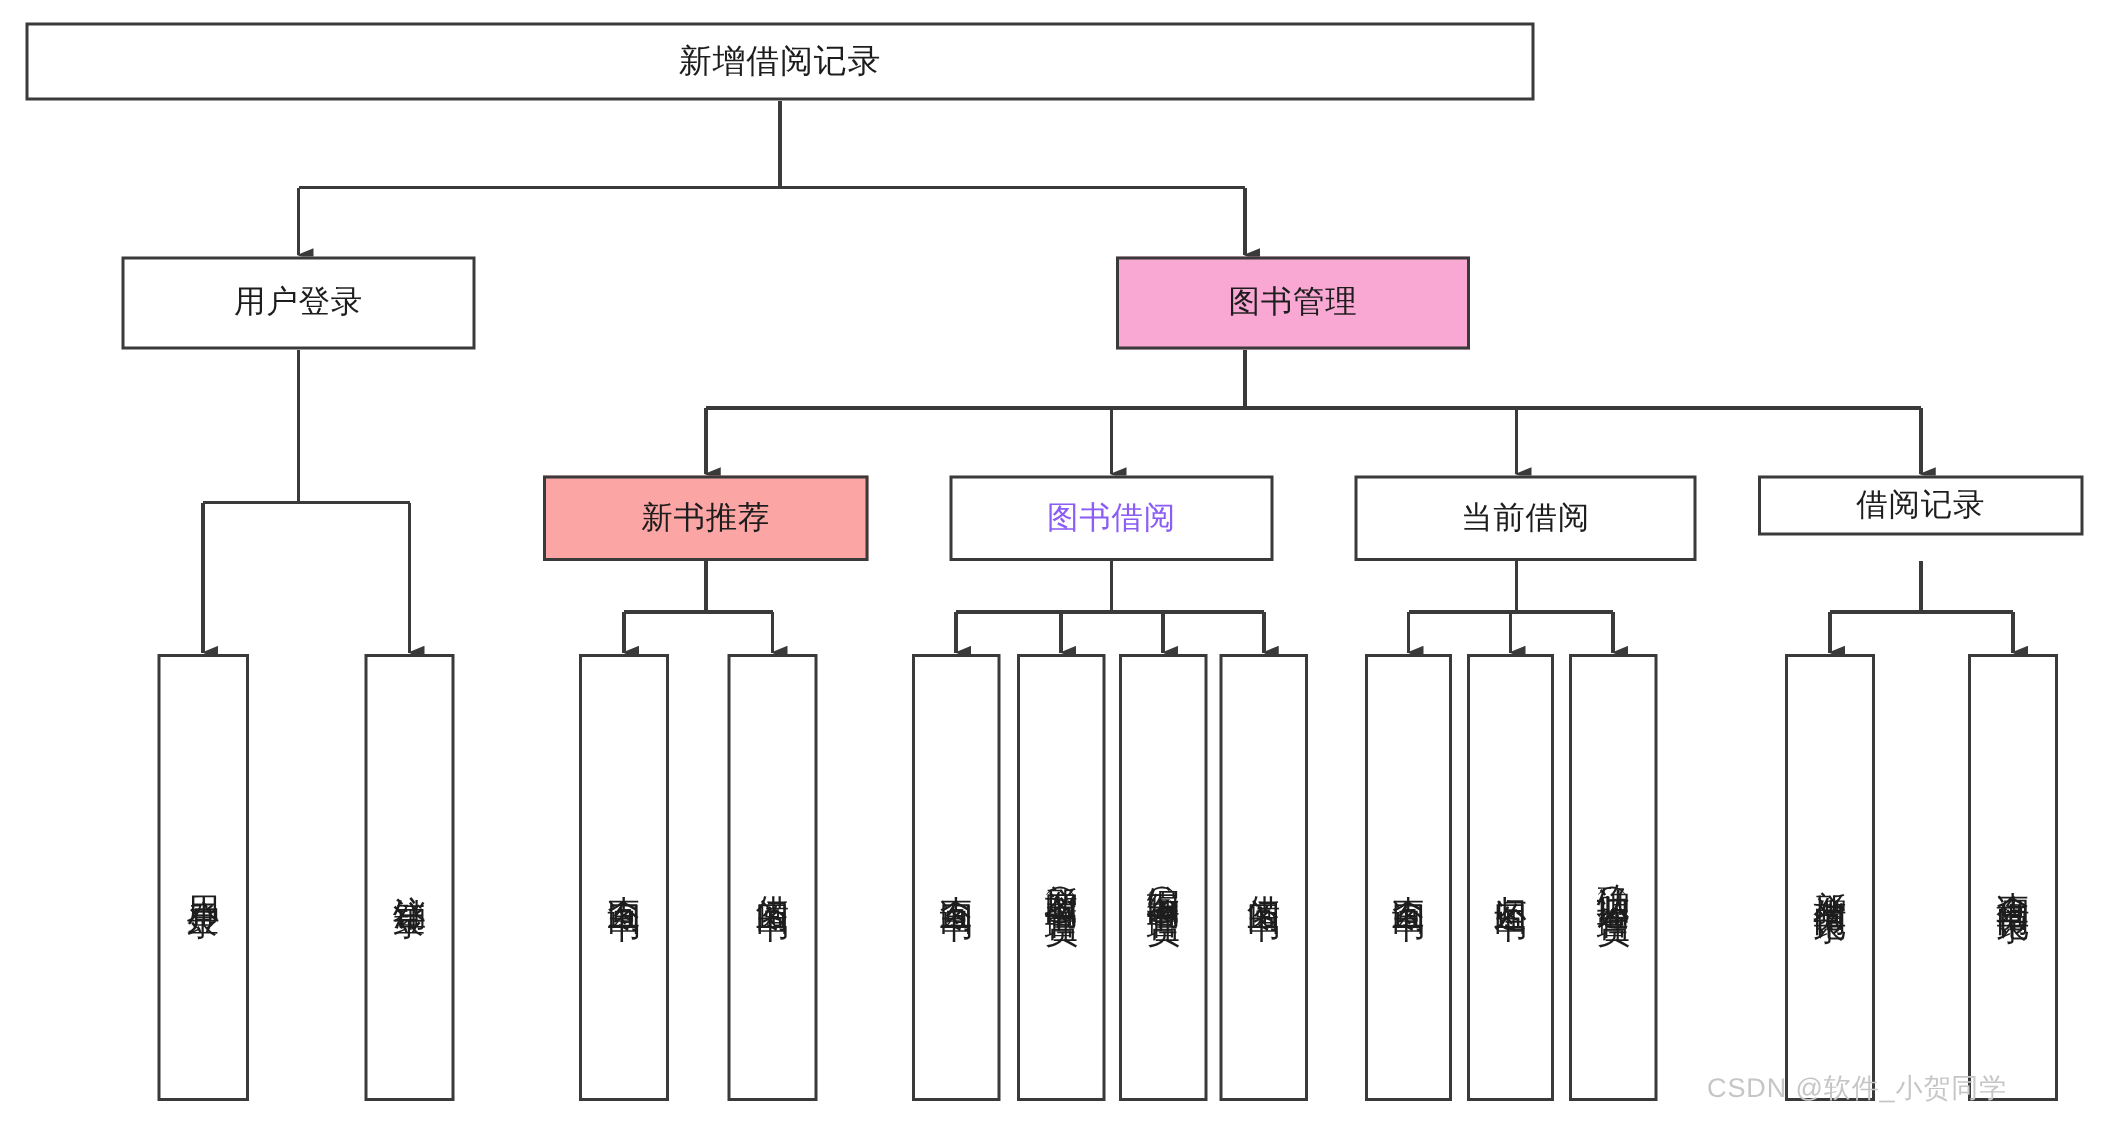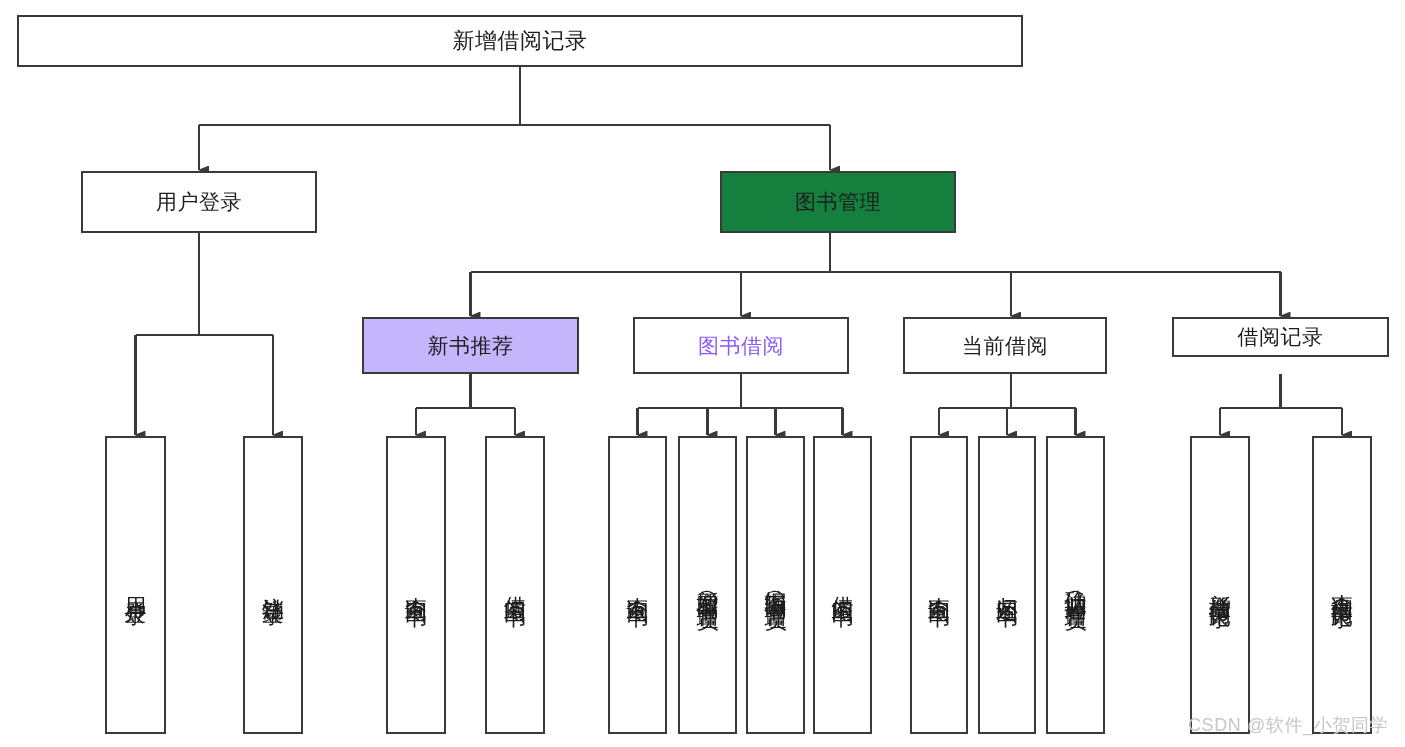--- a/index.html
+++ b/index.html
@@ -113,30 +113,30 @@
         <line x1="1342" y1="408" x2="1342" y2="435" stroke="#3a3a3a" stroke-width="2.6" shape-rendering="crispEdges" marker-end="url(#arrowhead)"></line>
       </g>
   </svg>
   <div id="node-layer">
       <div class="node-box root" style="left: 17px; top: 15px; width: 1006px; height: 52px; border-color: rgb(58, 58, 58); background: rgb(255, 255, 255);">
         <span class="node-label" style="color: rgb(29, 29, 29);">新增借阅记录</span>
       </div>
       <div class="node-box" style="left: 81px; top: 171px; width: 236px; height: 62px; border-color: rgb(58, 58, 58); background: rgb(255, 255, 255);">
         <span class="node-label" style="color: rgb(29, 29, 29);">用户登录</span>
       </div>
-      <div class="node-box" style="left: 720px; top: 171px; width: 236px; height: 62px; border-color: rgb(58, 58, 58); background: #15803d;">
+      <div class="node-box" style="left: 744px; top: 171px; width: 236px; height: 62px; border-color: rgb(58, 58, 58); background: #f9a8d4;">
         <span class="node-label" style="color: rgb(29, 29, 29);">图书管理</span>
       </div>
-      <div class="node-box" style="left: 362px; top: 317px; width: 217px; height: 57px; border-color: rgb(58, 58, 58); background: #c4b5fd;">
+      <div class="node-box" style="left: 362px; top: 317px; width: 217px; height: 57px; border-color: rgb(58, 58, 58); background: #fca5a5;">
         <span class="node-label" style="color: rgb(29, 29, 29);">新书推荐</span>
       </div>
       <div class="node-box" style="left: 633px; top: 317px; width: 216px; height: 57px; border-color: rgb(58, 58, 58); background: rgb(255, 255, 255);">
         <span class="node-label" style="color: #8b5cf6;">图书借阅</span>
       </div>
-      <div class="node-box" style="left: 903px; top: 317px; width: 204px; height: 57px; border-color: rgb(58, 58, 58); background: rgb(255, 255, 255);">
+      <div class="node-box" style="left: 903px; top: 317px; width: 228px; height: 57px; border-color: rgb(58, 58, 58); background: rgb(255, 255, 255);">
         <span class="node-label" style="color: rgb(29, 29, 29);">当前借阅</span>
       </div>
       <div class="node-box" style="left: 1172px; top: 317px; width: 217px; height: 40px; border-color: rgb(58, 58, 58); background: rgb(255, 255, 255);">
         <span class="node-label" style="color: rgb(29, 29, 29);">借阅记录</span>
       </div>
       <div class="node-box vertical" style="left: 105px; top: 436px; width: 61px; height: 298px; border-color: rgb(58, 58, 58); background: rgb(255, 255, 255);">
         <span class="node-label" style="color: rgb(29, 29, 29);">用户登录</span>
       </div>
       <div class="node-box vertical" style="left: 243px; top: 436px; width: 60px; height: 298px; border-color: rgb(58, 58, 58); background: rgb(255, 255, 255);">
         <span class="node-label" style="color: rgb(29, 29, 29);">注销登录</span>
@@ -168,14 +168,14 @@
       <div class="node-box vertical" style="left: 1046px; top: 436px; width: 59px; height: 298px; border-color: rgb(58, 58, 58); background: rgb(255, 255, 255);">
         <span class="node-label" style="color: rgb(29, 29, 29);">确认归还（管理员）</span>
       </div>
       <div class="node-box vertical" style="left: 1190px; top: 436px; width: 60px; height: 298px; border-color: rgb(58, 58, 58); background: rgb(255, 255, 255);">
         <span class="node-label" style="color: rgb(29, 29, 29);">新增借阅记录</span>
       </div>
       <div class="node-box vertical" style="left: 1312px; top: 436px; width: 60px; height: 298px; border-color: rgb(58, 58, 58); background: rgb(255, 255, 255);">
         <span class="node-label" style="color: rgb(29, 29, 29);">查询借阅记录</span>
       </div>
     </div>
-  <div id="watermark" style="left: 1188px; top: 713px; color: rgb(198, 198, 198);">CSDN @软件_小贺同学</div>
+  <div id="watermark" style="left: 1138px; top: 713px; color: rgb(198, 198, 198);">CSDN @软件_小贺同学</div>
 </div>
 
 </body></html>

